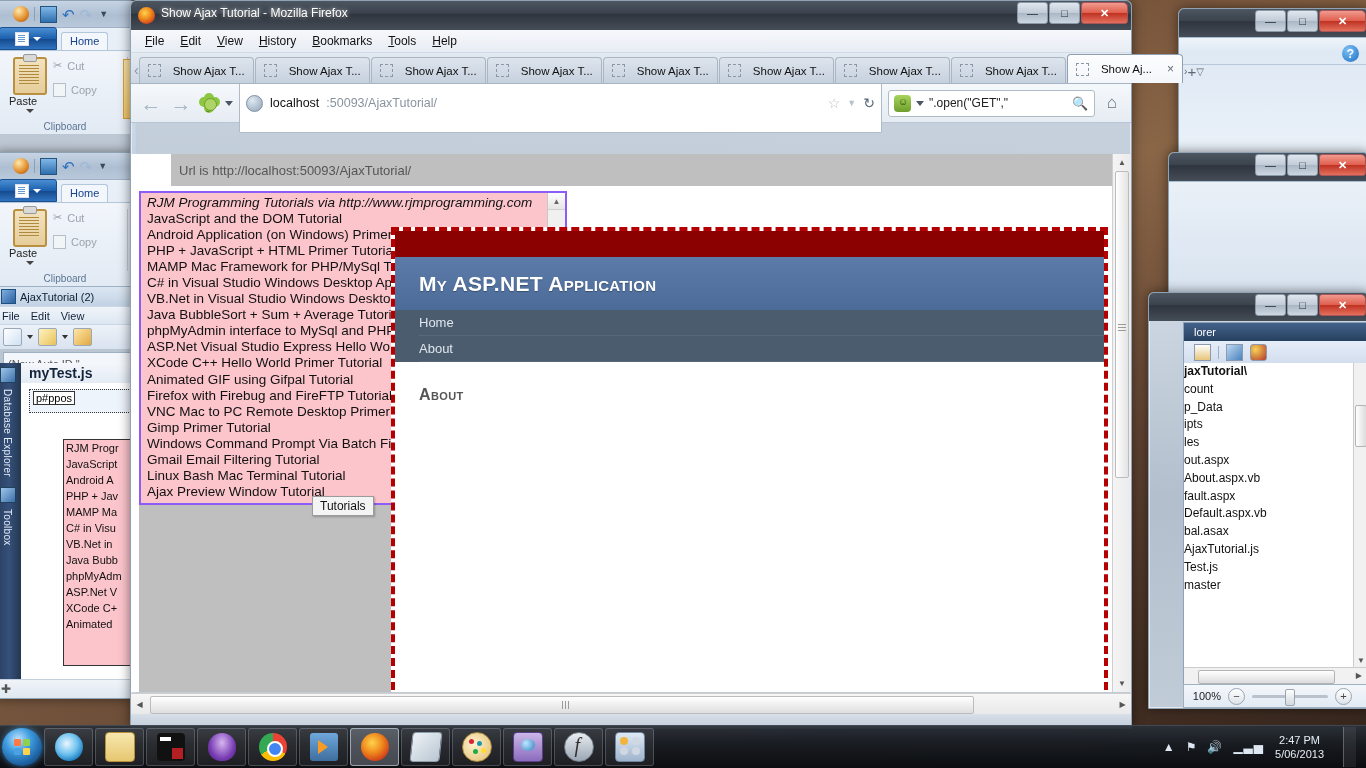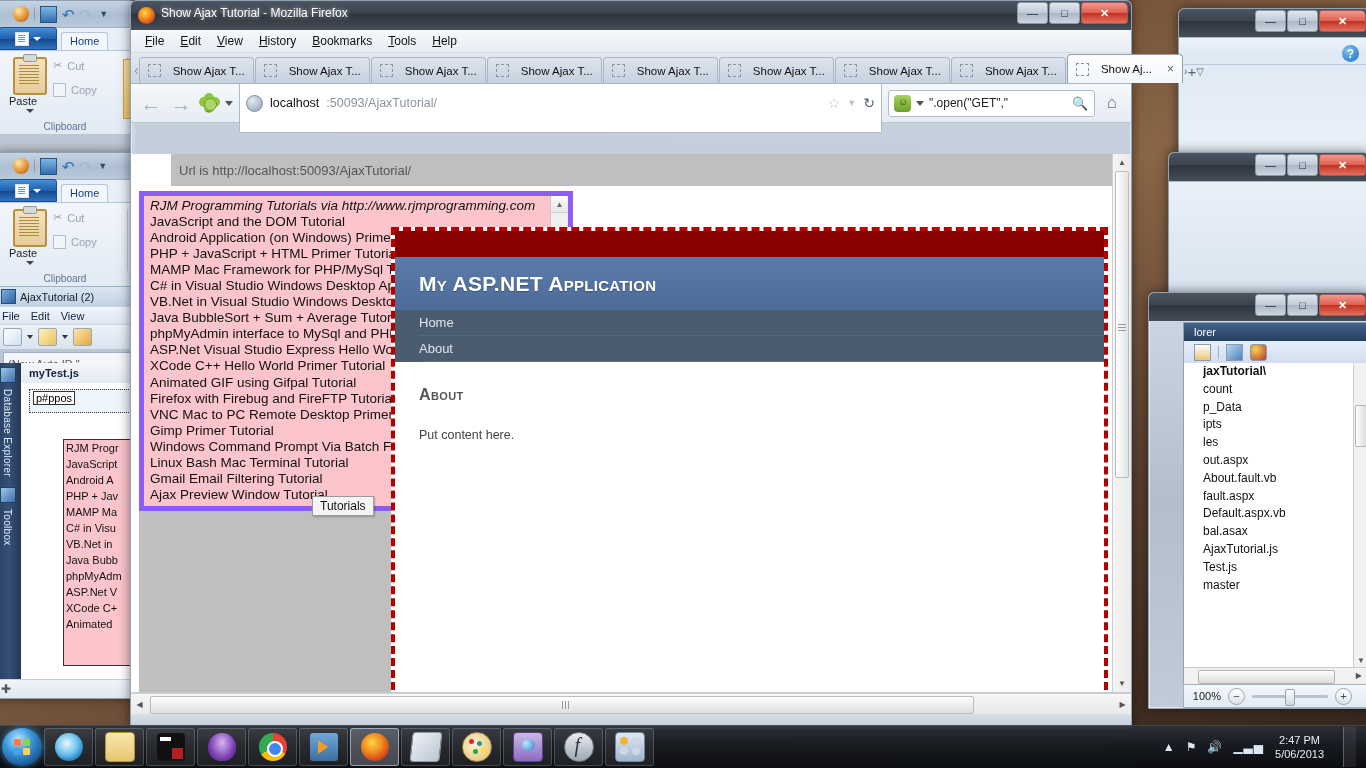--- a/index.html
+++ b/index.html
@@ -123,21 +123,21 @@
     position:absolute;left:0;top:0;width:26px;bottom:0;
     background:linear-gradient(90deg,#293d5c,#35507a 55%,#24374f);
     border-right:1px solid #1b2a3e;
   }
   .dock-label{
     writing-mode:vertical-rl;font-size:10px;color:#e4ecf6;letter-spacing:.3px;
     padding:4px 0 0 0;margin-left:7px;
   }
   .dock-ico{width:14px;height:14px;margin:4px auto 2px auto;background:linear-gradient(135deg,#9fc6ea,#3b6ea8);border:1px solid #21425f;}
   .vs-doctab{
-    position:absolute;left:26px;top:0;right:0;height:20px;font-size:11px;color:#12233b;
+    position:absolute;left:26px;top:0;right:0;height:20px;font-size:14px;color:#12233b;
     background:linear-gradient(180deg,#f4f7fb,#e3ebf4);border-bottom:1px solid #c2d0e0;
     display:flex;align-items:center;padding-left:8px;font-weight:bold;
   }
   .vs-editor{position:absolute;left:26px;top:20px;right:0;bottom:0;background:#fff;overflow:hidden;}
   .code-field{
     margin:6px 0 0 8px;border:1px dotted #333;width:110px;height:22px;background:#eef4fb;
   }
   .code-tag{position:absolute;left:12px;top:2px;border:1px solid #333;background:#fff;font-size:11px;padding:0 2px;}
   .pinklist-sm{
     position:absolute;left:42px;top:56px;width:86px;bottom:14px;
@@ -162,21 +162,21 @@
   }
   .se-toolbar{
     height:22px;background:linear-gradient(180deg,#e7eefa,#d2dded);
     border-bottom:1px solid #aebdd0;display:flex;align-items:center;gap:7px;padding-left:10px;
   }
   .se-ico{width:15px;height:15px;border:1px solid #8b9aad;}
   .se-ico.doc{background:linear-gradient(180deg,#fff,#e6c57a);}
   .se-ico.prop{background:linear-gradient(135deg,#bcd8f2,#4b82bd);}
   .se-ico.ref{background:radial-gradient(circle at 30% 30%,#f7d354,#b33b2e);border-radius:3px;}
   .se-tree{background:#fff;position:absolute;left:0;right:14px;top:40px;bottom:18px;overflow:hidden;font-size:12px;color:#111;}
-  .se-tree div{height:17.8px;line-height:17.8px;padding-left:19px;white-space:nowrap;}
+  .se-tree div{height:17.8px;line-height:17.8px;padding-left:0;white-space:nowrap;}
   .se-vscroll{position:absolute;right:0;top:40px;bottom:18px;width:14px;background:#f1f1f1;border-left:1px solid #ccc;}
   .se-vscroll .thumb{position:absolute;left:1px;right:1px;top:42px;height:40px;background:linear-gradient(90deg,#fff,#dcdcdc);border:1px solid #b4b4b4;border-radius:2px;}
   .se-vscroll .arr{position:absolute;left:0;right:0;height:14px;font-size:8px;color:#555;display:flex;align-items:center;justify-content:center;}
   .se-hscroll{position:absolute;left:0;right:0;bottom:0;height:17px;background:#f1f1f1;border-top:1px solid #ccc;}
   .se-hscroll .thumb{position:absolute;left:14px;top:2px;height:12px;width:135px;background:linear-gradient(180deg,#fff,#dcdcdc);border:1px solid #b4b4b4;border-radius:2px;}
   .circbtn{width:15px;height:15px;border-radius:50%;border:1px solid #9aa5b1;background:linear-gradient(180deg,#fff,#dde3ea);
     display:flex;align-items:center;justify-content:center;font-size:11px;color:#444;line-height:1;}
   .zslider{width:76px;height:3px;background:#b9c2cc;position:relative;border-radius:2px;}
   .zslider .knob{position:absolute;left:33px;top:-6px;width:8px;height:15px;background:linear-gradient(180deg,#fefefe,#d2d8df);border:1px solid #9aa5b1;border-radius:2px;}
 
@@ -241,21 +241,21 @@
   }
   .searchglass{margin-left:auto;color:#3f6fa8;font-size:13px;}
   .homeico{font-size:17px;color:#66727f;width:22px;text-align:center;}
   .ff-content{position:absolute;left:0;right:0;top:153px;bottom:36px;background:#fff;overflow:hidden;padding-left:40px;}
   .url-banner{
     height:32px;background:#bfbfbf;color:#555;font-size:13px;
     display:flex;align-items:center;padding-left:8px;
   }
   .pinkbox{
     position:absolute;left:8px;top:37px;width:424px;height:310px;
-    background:#fcc5cc;border:5px solid #8b5cf6;overflow:hidden;
+    background:#fcc5cc;border:2px solid #8b5cf6;overflow:hidden;
   }
   .pinkbox .line{font-size:13.5px;line-height:16.05px;color:#111;white-space:nowrap;padding-left:6px;}
   .pinkbox .line.first{font-style:italic;}
   .pinkscroll{
     position:absolute;right:0;top:0;bottom:0;width:17px;background:#f0f0f0;border-left:1px solid #c8c8c8;
   }
   .pinkscroll .arr{height:16px;display:flex;align-items:center;justify-content:center;font-size:8px;color:#666;background:linear-gradient(180deg,#fdfdfd,#e6e6e6);border-bottom:1px solid #d0d0d0;}
   .pinkbox-greyfill{
     position:absolute;left:8px;top:347px;width:424px;height:350px;background:#bfbfbf;
   }
@@ -536,21 +536,21 @@
       <span class="se-ico prop"></span>
       <span class="se-ico ref"></span>
     </div>
     <div class="se-tree" id="se-tree">
         <div style="font-weight: bold;">jaxTutorial\</div>
         <div>count</div>
         <div>p_Data</div>
         <div>ipts</div>
         <div>les</div>
         <div>out.aspx</div>
-        <div> About.fault.vb</div>
+        <div> About.aspx.vb</div>
         <div>fault.aspx</div>
         <div> Default.aspx.vb</div>
         <div>bal.asax</div>
         <div>AjaxTutorial.js</div>
         <div>Test.js</div>
         <div>master</div>
       </div>
     <div class="se-vscroll">
       <div class="thumb"></div>
       <div class="arr" style="bottom:0">▼</div>
@@ -684,43 +684,42 @@
           <div class="line">VB.Net in Visual Studio Windows Desktop Tutorial</div>
           <div class="line">Java BubbleSort + Sum + Average Tutorial</div>
           <div class="line">phpMyAdmin interface to MySql and PHP Tutorial</div>
           <div class="line">ASP.Net Visual Studio Express Hello World Tutorial</div>
           <div class="line">XCode C++ Hello World Primer Tutorial</div>
           <div class="line">Animated GIF using Gifpal Tutorial</div>
           <div class="line">Firefox with Firebug and FireFTP Tutorial</div>
           <div class="line">VNC Mac to PC Remote Desktop Primer Tutorial</div>
           <div class="line">Gimp Primer Tutorial</div>
           <div class="line">Windows Command Prompt Via Batch File Tutorial</div>
+          <div class="line">Gmail Email Filtering Tutorial</div>
           <div class="line">Linux Bash Mac Terminal Tutorial</div>
-          <div class="line">Gmail Email Filtering Tutorial</div>
           <div class="line">Ajax Preview Window Tutorial</div>
         </div>
       <div class="pinkscroll">
         <div class="arr">▲</div>
       </div>
     </div>
 
     <div class="tooltip">Tutorials</div>
 
     <div class="aspnet">
       <div class="aspnet-top"></div>
       <div class="aspnet-head">
         <span class="brand">My ASP.NET Application</span>
       </div>
       <div class="aspnet-nav" id="aspnet-nav">
           <div class="item">Home</div>
           <div class="item">About</div>
         </div>
       <div class="aspnet-body">
         <h2>About</h2>
-        <p>Put content here.</p>
       </div>
     </div>
   </div>
 
   <div class="ff-vscroll">
     <div class="arr">▲</div>
     <div class="thumb">
         <span class="grip"></span>
       </div>
     <div class="arr" style="position:absolute;bottom:0;left:0;right:0">▼</div>

